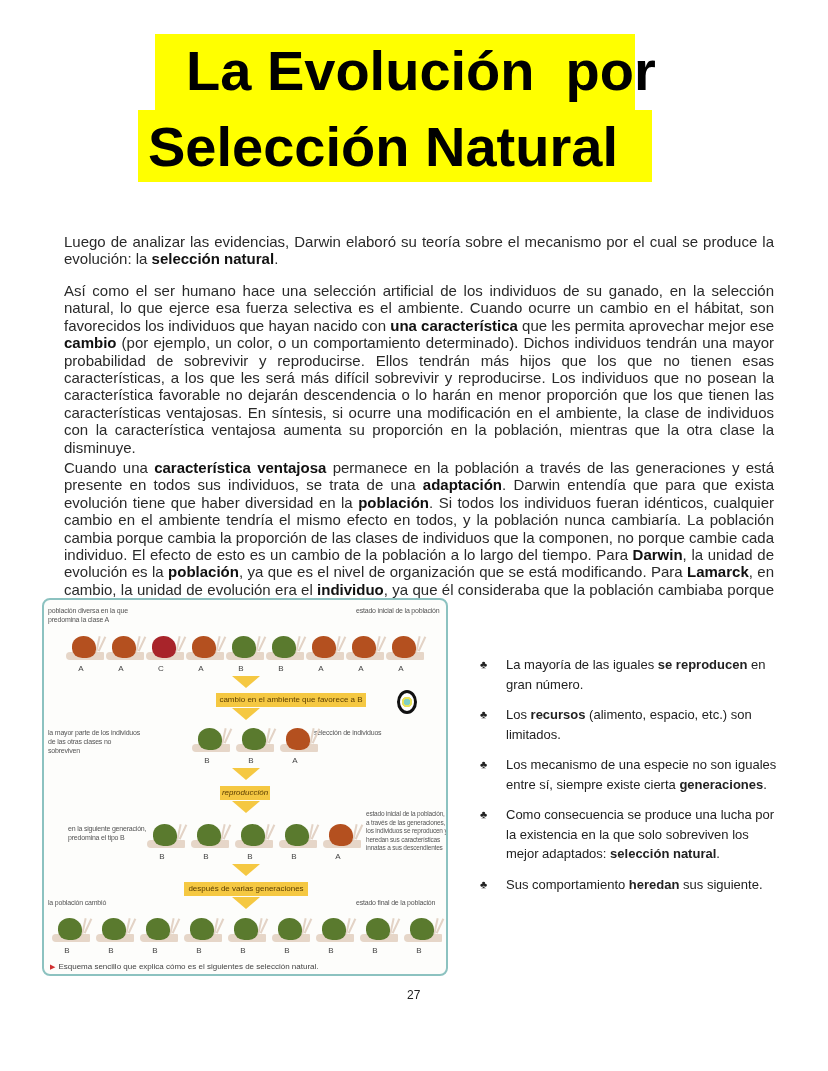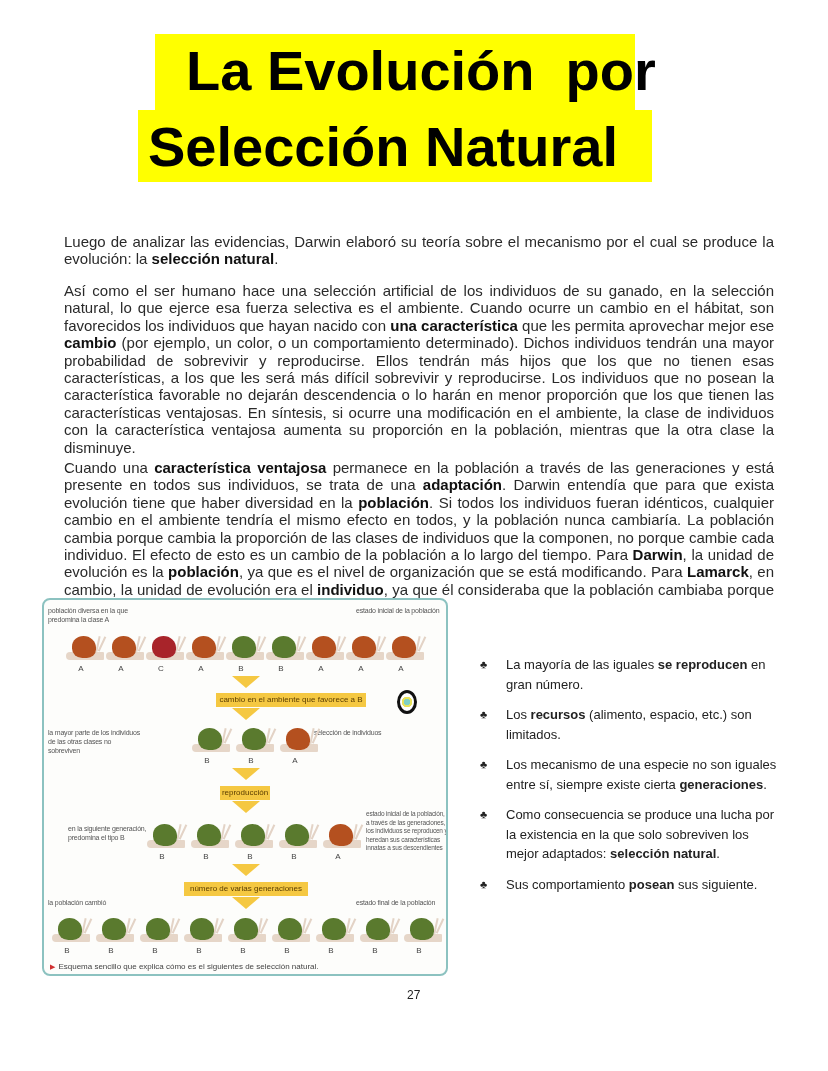--- a/index.html
+++ b/index.html
@@ -237,21 +237,21 @@
       <div class="snail">
         <div class="eye1"></div>
         <div class="eye2"></div>
         <div class="body"></div>
         <div class="shell" style="background:#b4501f"></div>
         <div class="lbl">A</div>
       </div>
     </div>
 
   <div class="arrow" style="left:188px;top:168px;"></div>
-  <div class="banner" style="left:176px;top:186px;width:50px;">reproducción</div>
+  <div class="banner" style="left:176px;top:186px;width:50px;font-style:italic;">reproducción</div>
   <div class="arrow" style="left:188px;top:201px;"></div>
 
   <div class="dlabel" style="left:24px;top:224px;width:80px;">en la siguiente generación, predomina el tipo B</div>
   <div class="dlabel" style="left:322px;top:210px;width:82px;font-size:6.5px;line-height:8.5px;">estado inicial de la población, a través de las generaciones, los individuos se reproducen y heredan sus características innatas a sus descendientes</div>
   <div class="snail-row" id="row3" style="left:103px;top:218px;gap:4px;">
       <div class="snail">
         <div class="eye1"></div>
         <div class="eye2"></div>
         <div class="body"></div>
         <div class="shell" style="background:#5a7a2e"></div>
@@ -281,21 +281,21 @@
       <div class="snail">
         <div class="eye1"></div>
         <div class="eye2"></div>
         <div class="body"></div>
         <div class="shell" style="background:#b4501f"></div>
         <div class="lbl">A</div>
       </div>
     </div>
 
   <div class="arrow" style="left:188px;top:264px;"></div>
-  <div class="banner" style="left:140px;top:282px;width:124px;">número de varias generaciones</div>
+  <div class="banner" style="left:140px;top:282px;width:124px;">después de varias generaciones</div>
   <div class="arrow" style="left:188px;top:297px;"></div>
 
   <div class="dlabel" style="left:4px;top:298px;width:80px;">la población cambió</div>
   <div class="dlabel" style="left:312px;top:298px;width:92px;">estado final de la población</div>
   <div class="snail-row" id="row4" style="left:8px;top:312px;gap:4px;">
       <div class="snail">
         <div class="eye1"></div>
         <div class="eye2"></div>
         <div class="body"></div>
         <div class="shell" style="background:#5a7a2e"></div>
@@ -363,17 +363,17 @@
     <span class="tri">▶</span><span>Esquema sencillo que explica cómo es el siguientes de selección natural.</span>
   </div>
 </div>
 
 <div id="principles">
   <ul id="principles-list">
       <li><span class="bullet">♣</span><span>La mayoría de las iguales </span><b>se reproducen</b><span> en gran número.</span></li>
       <li><span class="bullet">♣</span><span>Los </span><b>recursos</b><span> (alimento, espacio, etc.) son limitados.</span></li>
       <li><span class="bullet">♣</span><span>Los mecanismo de una especie no son iguales entre sí, siempre existe cierta </span><b>generaciones</b><span>.</span></li>
       <li><span class="bullet">♣</span><span>Como consecuencia se produce una lucha por la existencia en la que solo sobreviven los mejor adaptados: </span><b>selección natural</b><span>.</span></li>
-      <li><span class="bullet">♣</span><span>Sus comportamiento </span><b>posean</b><span> sus siguiente.</span></li>
+      <li><span class="bullet">♣</span><span>Sus comportamiento </span><b>heredan</b><span> sus siguiente.</span></li>
     </ul>
 </div>
 
 <div id="page-number">27</div>
 
 </body></html>

